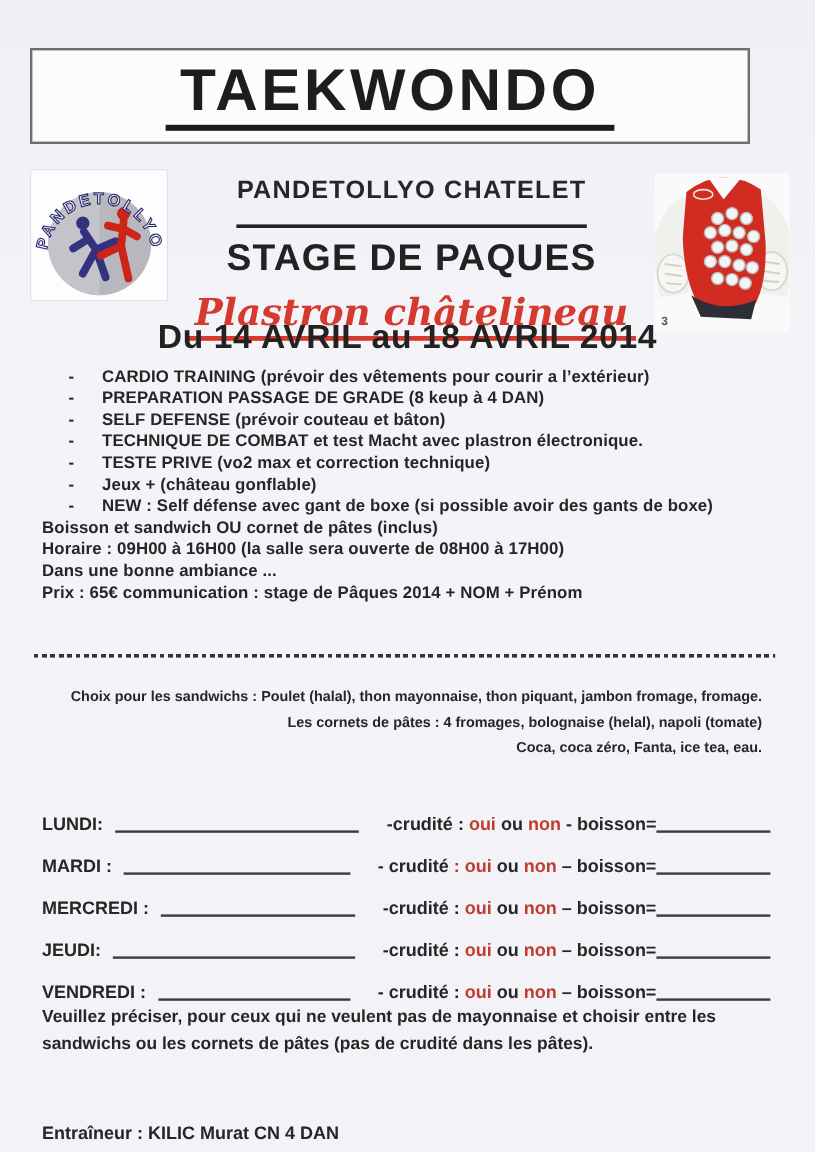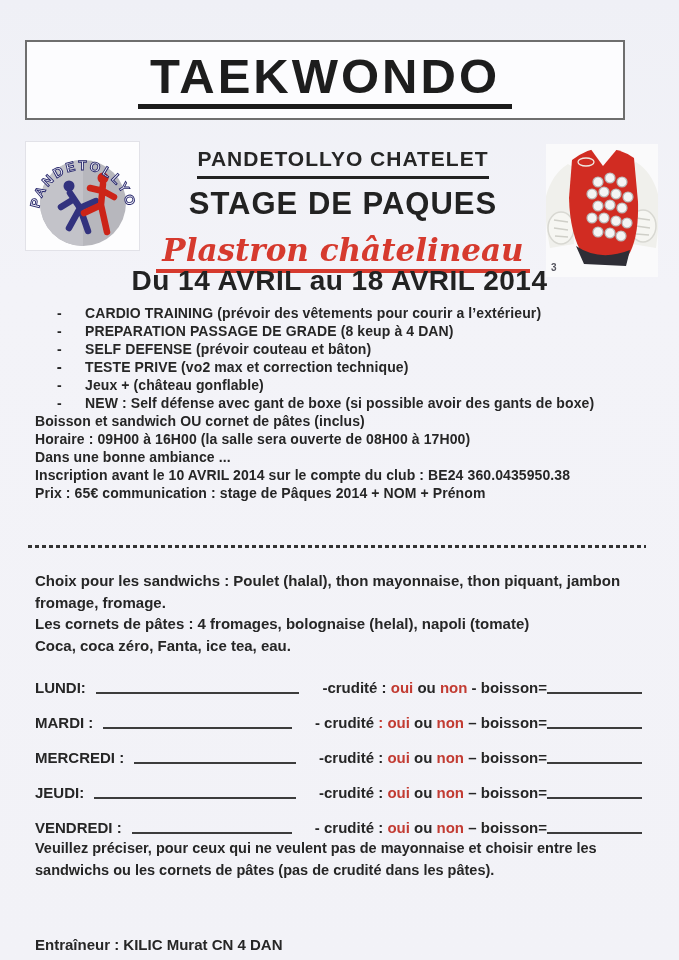--- a/index.html
+++ b/index.html
@@ -34,21 +34,21 @@
   }
   .photo-box{
     position:absolute;left:546px;top:144px;width:112px;height:133px;
     background:#fbfbfc;
   }
   .head-center{
     position:absolute;left:140px;top:147px;width:406px;text-align:center;
   }
   .club-name{
     display:inline-block;font-size:21px;font-weight:bold;letter-spacing:1px;
-    border-bottom:3px solid #222;padding-bottom:5px;
+    border-bottom:3px solid #222;padding-bottom:16px;
   }
   .event-title{
     margin-top:7px;font-size:31px;font-weight:bold;letter-spacing:1px;color:#222;
   }
   .subtitle{
     margin-top:10px;display:inline-block;
     font-family:"DejaVu Serif",serif;font-style:italic;font-weight:bold;
     font-size:31px;color:var(--accent-red,#d63a2e);
     border-bottom:4px solid var(--accent-red,#d63a2e);padding:0 6px 1px 6px;
   }
@@ -65,21 +65,21 @@
   .bullet{position:relative;padding-left:50px;white-space:nowrap;}
   .bullet .dash{position:absolute;left:22px;top:0;}
   
   .separator{
     position:absolute;left:28px;top:545px;width:618px;height:3px;
     background:repeating-linear-gradient(90deg,#333 0 4px,transparent 4px 7px);
   }
   
   .menu-block{
     position:absolute;left:35px;top:570px;width:600px;
-    font-size:15px;font-weight:bold;line-height:21.5px;
+    font-size:12px;font-weight:bold;line-height:21.5px;text-align:right;
   }
   .menu-line-nowrap{white-space:nowrap;}
   
   .days-block{position:absolute;left:35px;top:674px;width:612px;}
   .day-row{
     display:flex;align-items:flex-end;height:22px;margin-bottom:13px;
     font-size:15px;font-weight:bold;
   }
   .day-label{flex:0 0 auto;}
   .fill-line{
@@ -173,28 +173,27 @@
       <text x="5" y="127" font-family="Liberation Sans, sans-serif" font-size="10" font-weight="bold" fill="#55555f">3</text>
     </svg>
   </div>
 
   <div class="date-range">Du 14 AVRIL au 18 AVRIL 2014</div>
 
   <div class="info-block">
     <div class="bullet"><span class="dash">-</span><span>CARDIO TRAINING (prévoir des vêtements pour courir a l’extérieur)</span></div>
     <div class="bullet"><span class="dash">-</span><span>PREPARATION PASSAGE DE GRADE (8 keup à 4 DAN)</span></div>
     <div class="bullet"><span class="dash">-</span><span>SELF DEFENSE (prévoir couteau et bâton)</span></div>
-    <div class="bullet"><span class="dash">-</span></div>
+    <div class="bullet"><span class="dash">-</span><span>TECHNIQUE DE COMBAT et test Macht avec plastron électronique.</span></div>
     <div class="bullet"><span class="dash">-</span><span>TESTE PRIVE (vo2 max et correction technique)</span></div>
     <div class="bullet"><span class="dash">-</span><span>Jeux + (château gonflable)</span></div>
     <div class="bullet"><span class="dash">-</span><span>NEW : Self défense avec gant de boxe (si possible avoir des gants de boxe)</span></div>
     <div class="info-line">Boisson et sandwich  OU cornet de pâtes (inclus)</div>
     <div class="info-line">Horaire : 09H00 à 16H00  (la salle sera ouverte de 08H00 à 17H00)</div>
     <div class="info-line">Dans une bonne ambiance ...</div>
-    <div class="info-line">Inscription avant le 10 AVRIL 2014 sur le compte du club : BE24 360.0435950.38</div>
     <div class="info-line">Prix : 65€ communication : stage de Pâques 2014 + NOM + Prénom</div>
   </div>
 
   <div class="separator"></div>
 
   <div class="menu-block">
     <div>Choix pour les sandwichs : Poulet (halal), thon mayonnaise, thon piquant, jambon fromage, fromage.</div>
     <div class="menu-line-nowrap">Les cornets de pâtes : 4 fromages, bolognaise (helal), napoli (tomate)</div>
     <div class="menu-line-nowrap">Coca, coca zéro, Fanta, ice tea, eau.</div>
   </div>

